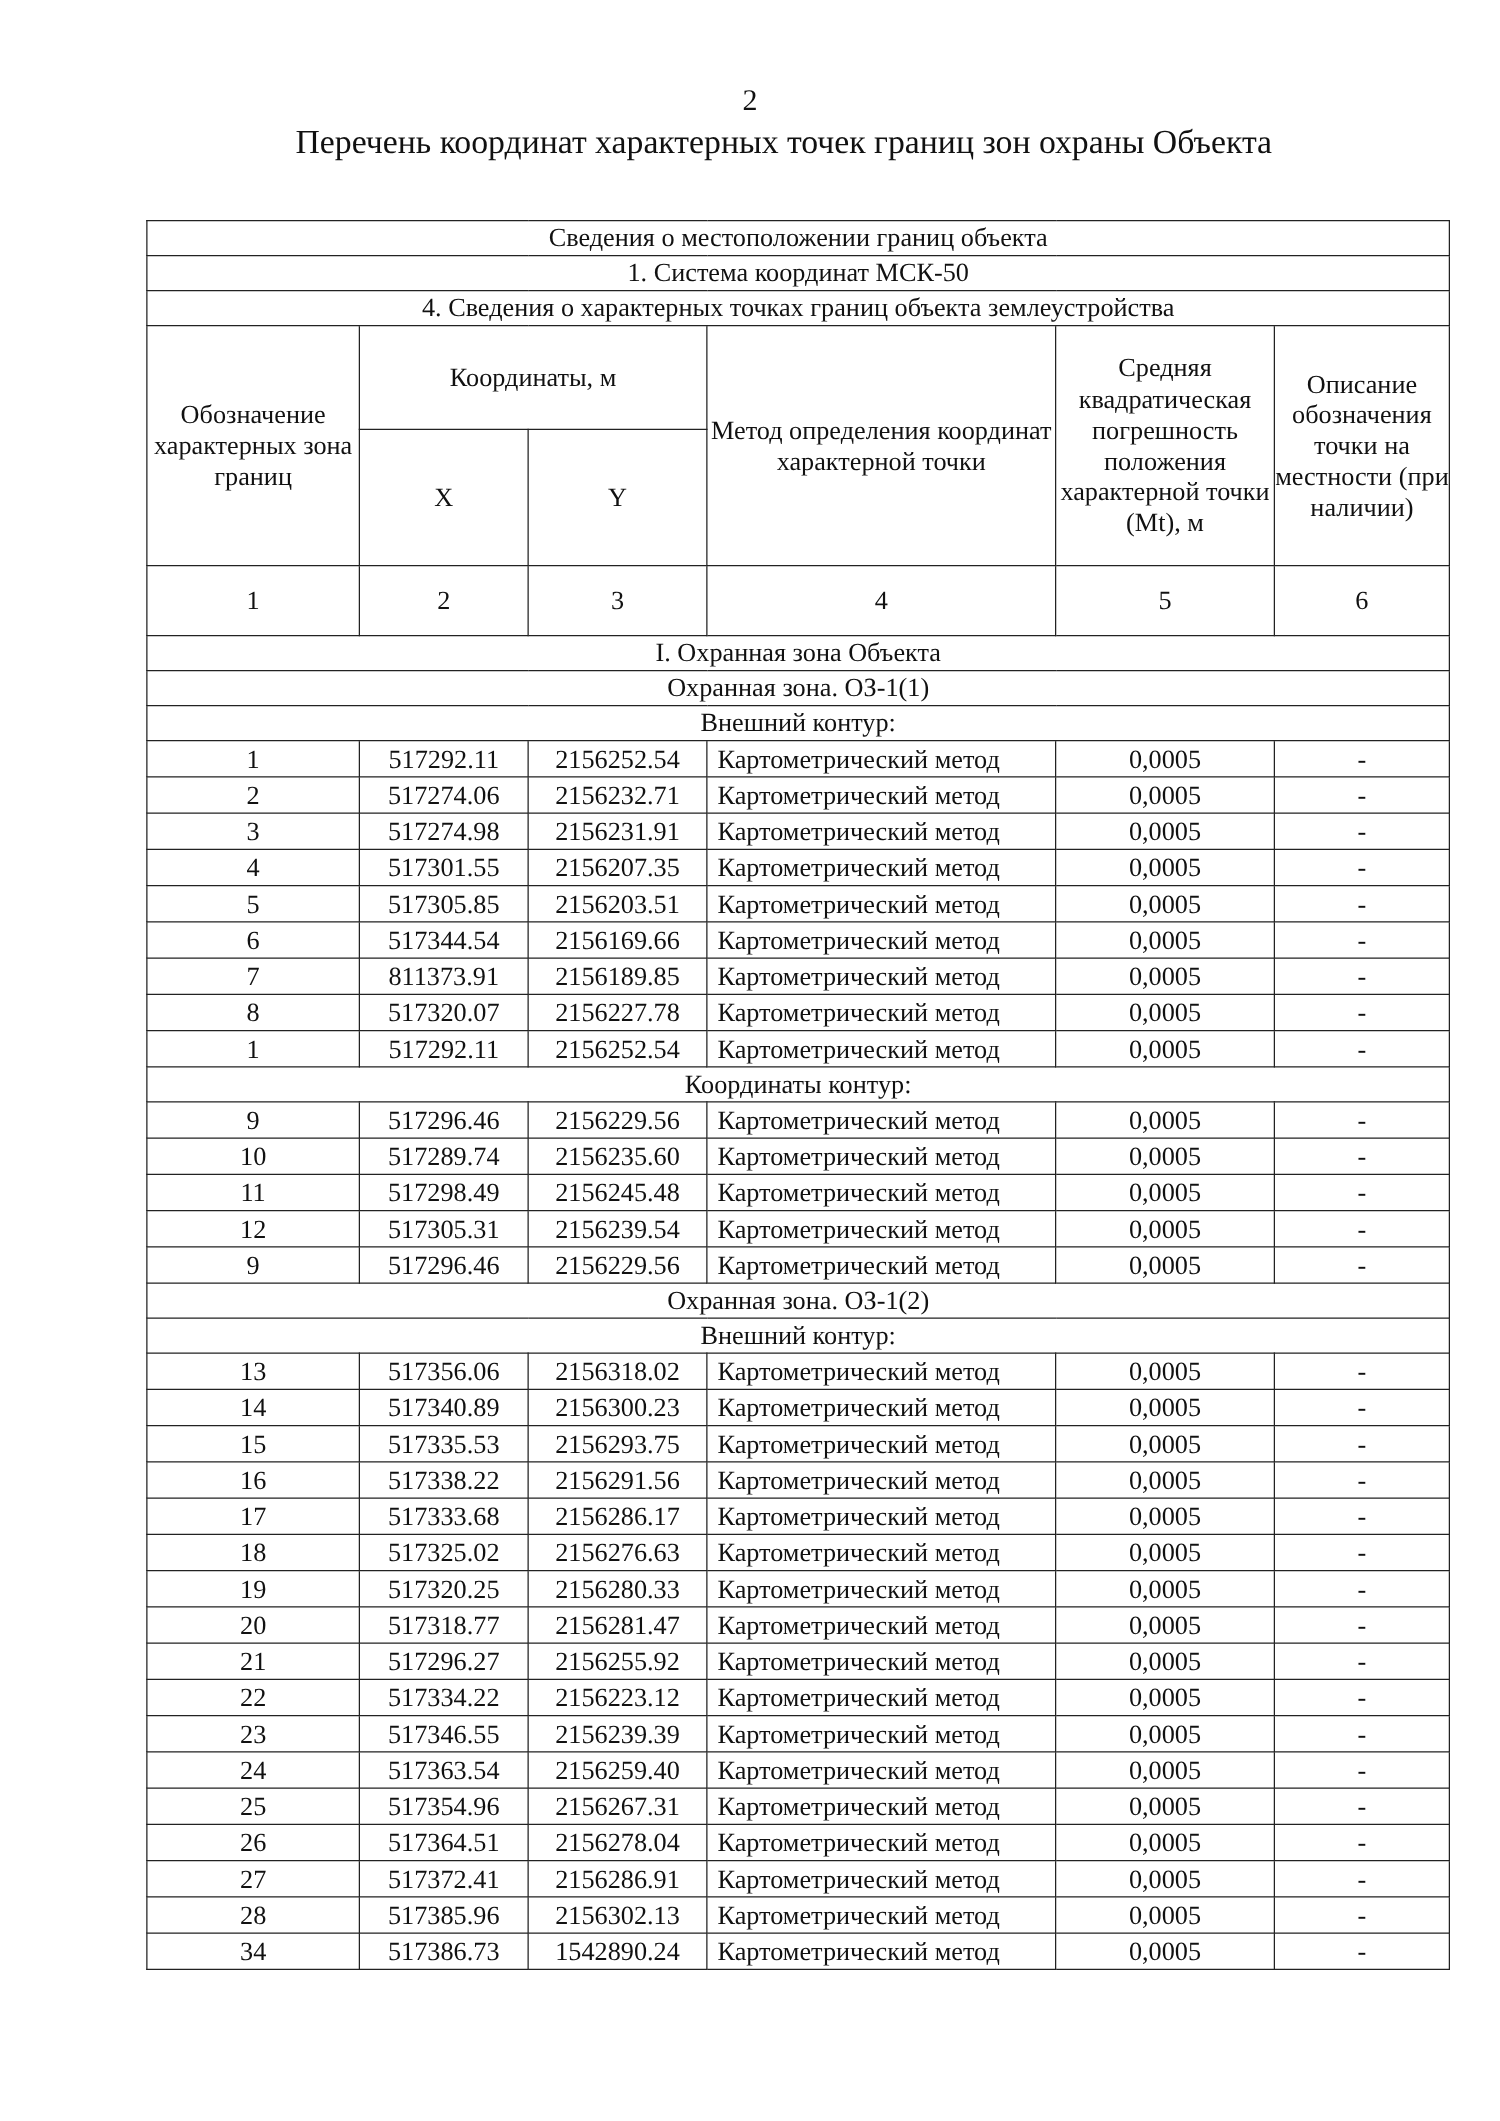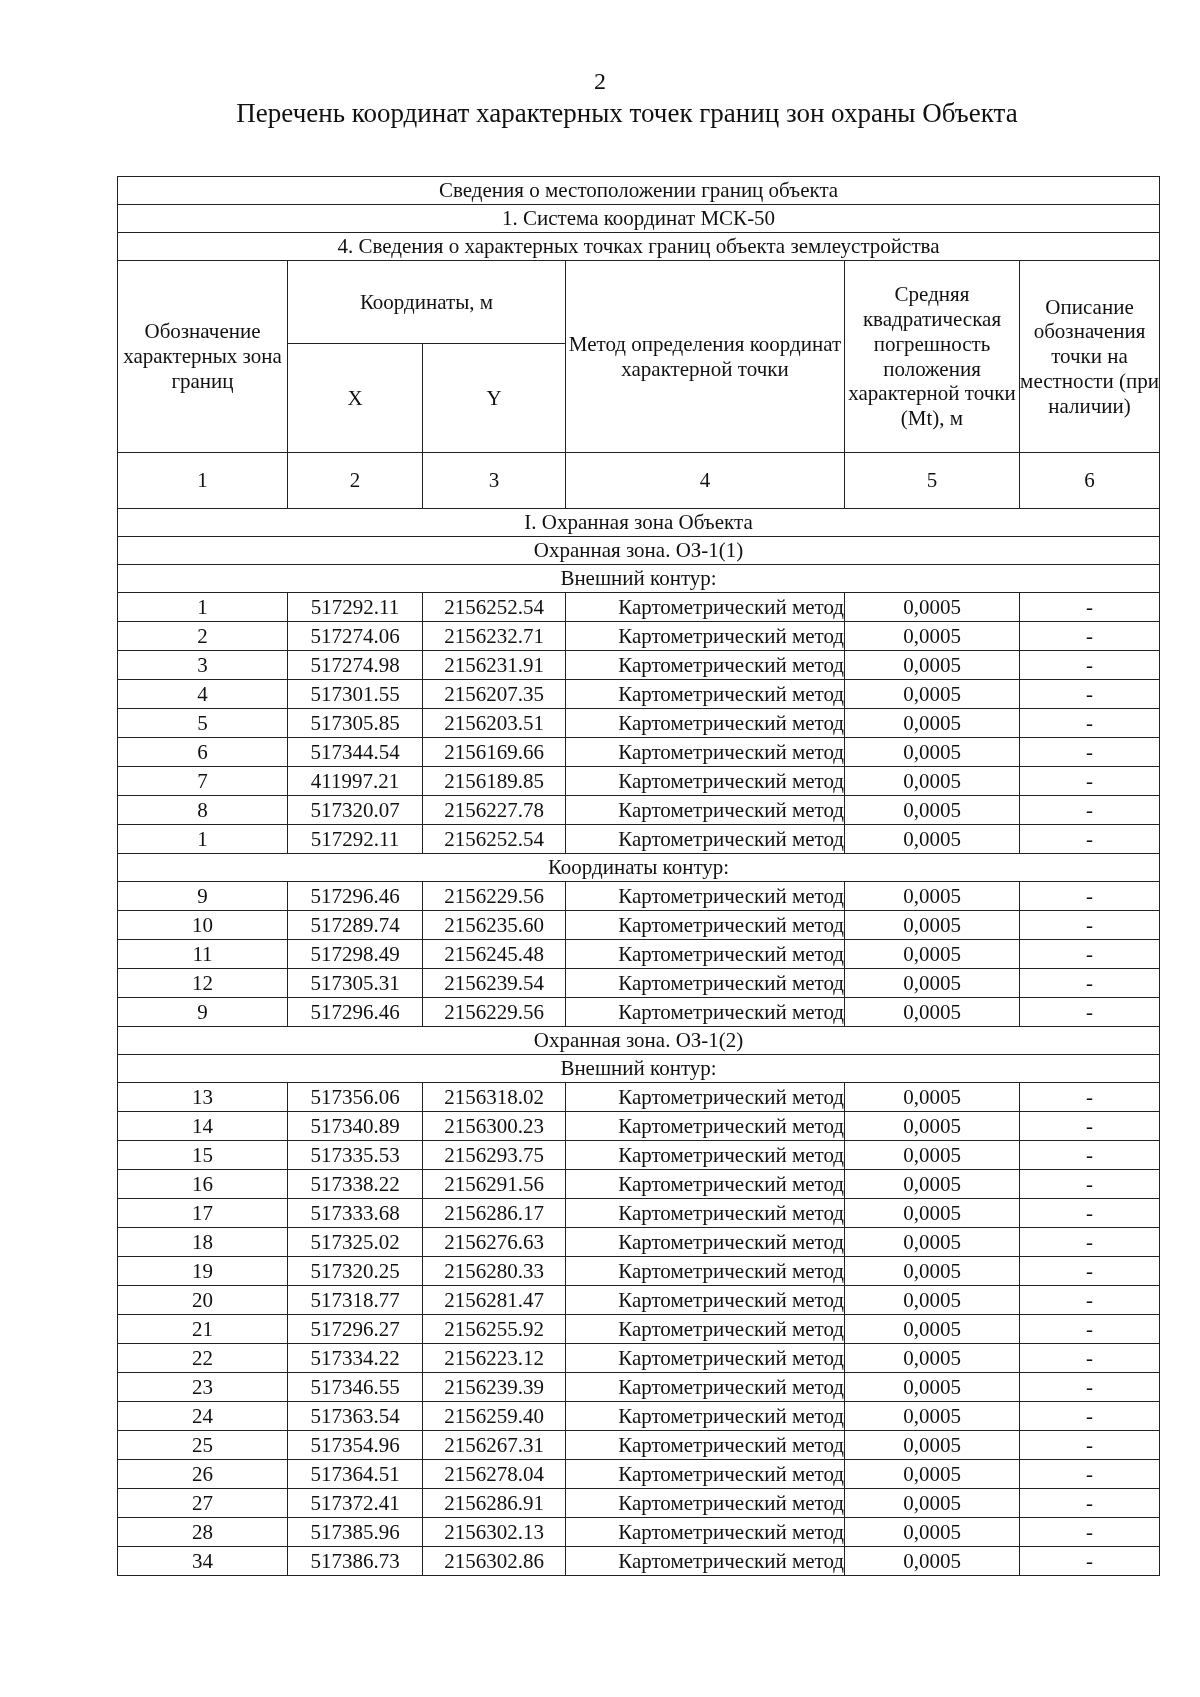--- a/index.html
+++ b/index.html
@@ -9,21 +9,21 @@
   table.coords { position: absolute; top: 176px; left: 117px; width: 1042px; border-collapse: collapse; table-layout: fixed; font-size: 21px; }
   table.coords td { border: 1.5px solid #222; padding: 0; text-align: center; vertical-align: middle; line-height: 1.18; }
   table.coords col.c1 { width: 170px; }
   table.coords col.c2 { width: 135px; }
   table.coords col.c3 { width: 143px; }
   table.coords col.c4 { width: 279px; }
   table.coords col.c5 { width: 175px; }
   table.coords col.c6 { width: 140px; }
   tr.band td { height: 27px; line-height: 27px; }
   tr.data td { height: 28px; line-height: 28px; }
-  tr.data td.method { text-align: right; padding-left: 8px; white-space: nowrap; }
+  tr.data td.method { text-align: left; padding-left: 8px; white-space: nowrap; }
   tr.hdr-a td { height: 82px; }
   tr.hdr-b td { height: 108px; }
   tr.colnum td { height: 55px; }
   .hdr-small { font-size: 21px; line-height: 1.28; }
 </style>
 </head>
 <body>
 
 <div class="page-number">2</div>
 <div class="doc-title">Перечень координат характерных точек границ зон охраны Объекта</div>
@@ -118,21 +118,21 @@
       <tr class="data">
         <td>6</td>
         <td>517344.54</td>
         <td>2156169.66</td>
         <td class="method">Картометрический метод</td>
         <td>0,0005</td>
         <td>-</td>
       </tr>
       <tr class="data">
         <td>7</td>
-        <td>411997.21</td>
+        <td>811373.91</td>
         <td>2156189.85</td>
         <td class="method">Картометрический метод</td>
         <td>0,0005</td>
         <td>-</td>
       </tr>
       <tr class="data">
         <td>8</td>
         <td>517320.07</td>
         <td>2156227.78</td>
         <td class="method">Картометрический метод</td>
@@ -320,19 +320,19 @@
         <td>28</td>
         <td>517385.96</td>
         <td>2156302.13</td>
         <td class="method">Картометрический метод</td>
         <td>0,0005</td>
         <td>-</td>
       </tr>
       <tr class="data">
         <td>34</td>
         <td>517386.73</td>
-        <td>2156302.86</td>
+        <td>1542890.24</td>
         <td class="method">Картометрический метод</td>
         <td>0,0005</td>
         <td>-</td>
       </tr>
     </tbody>
 </table>
 
 </body></html>

